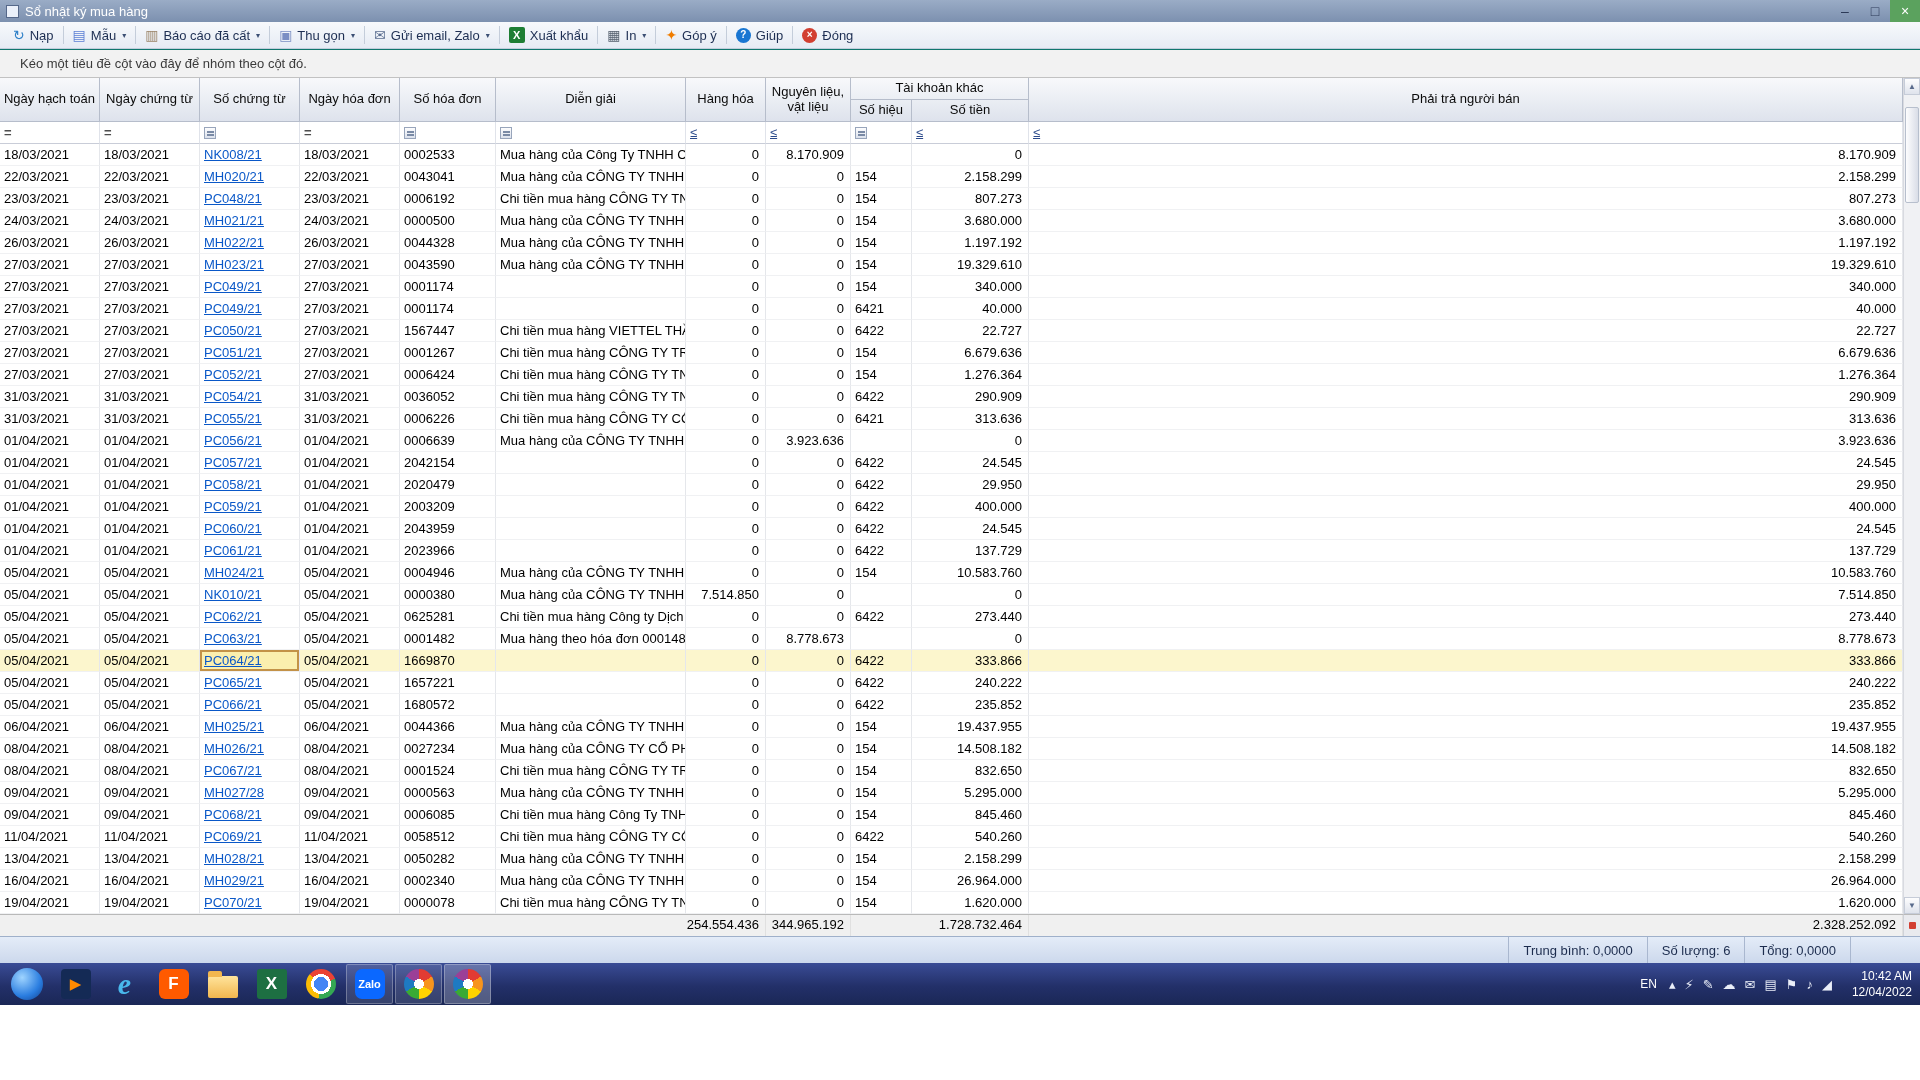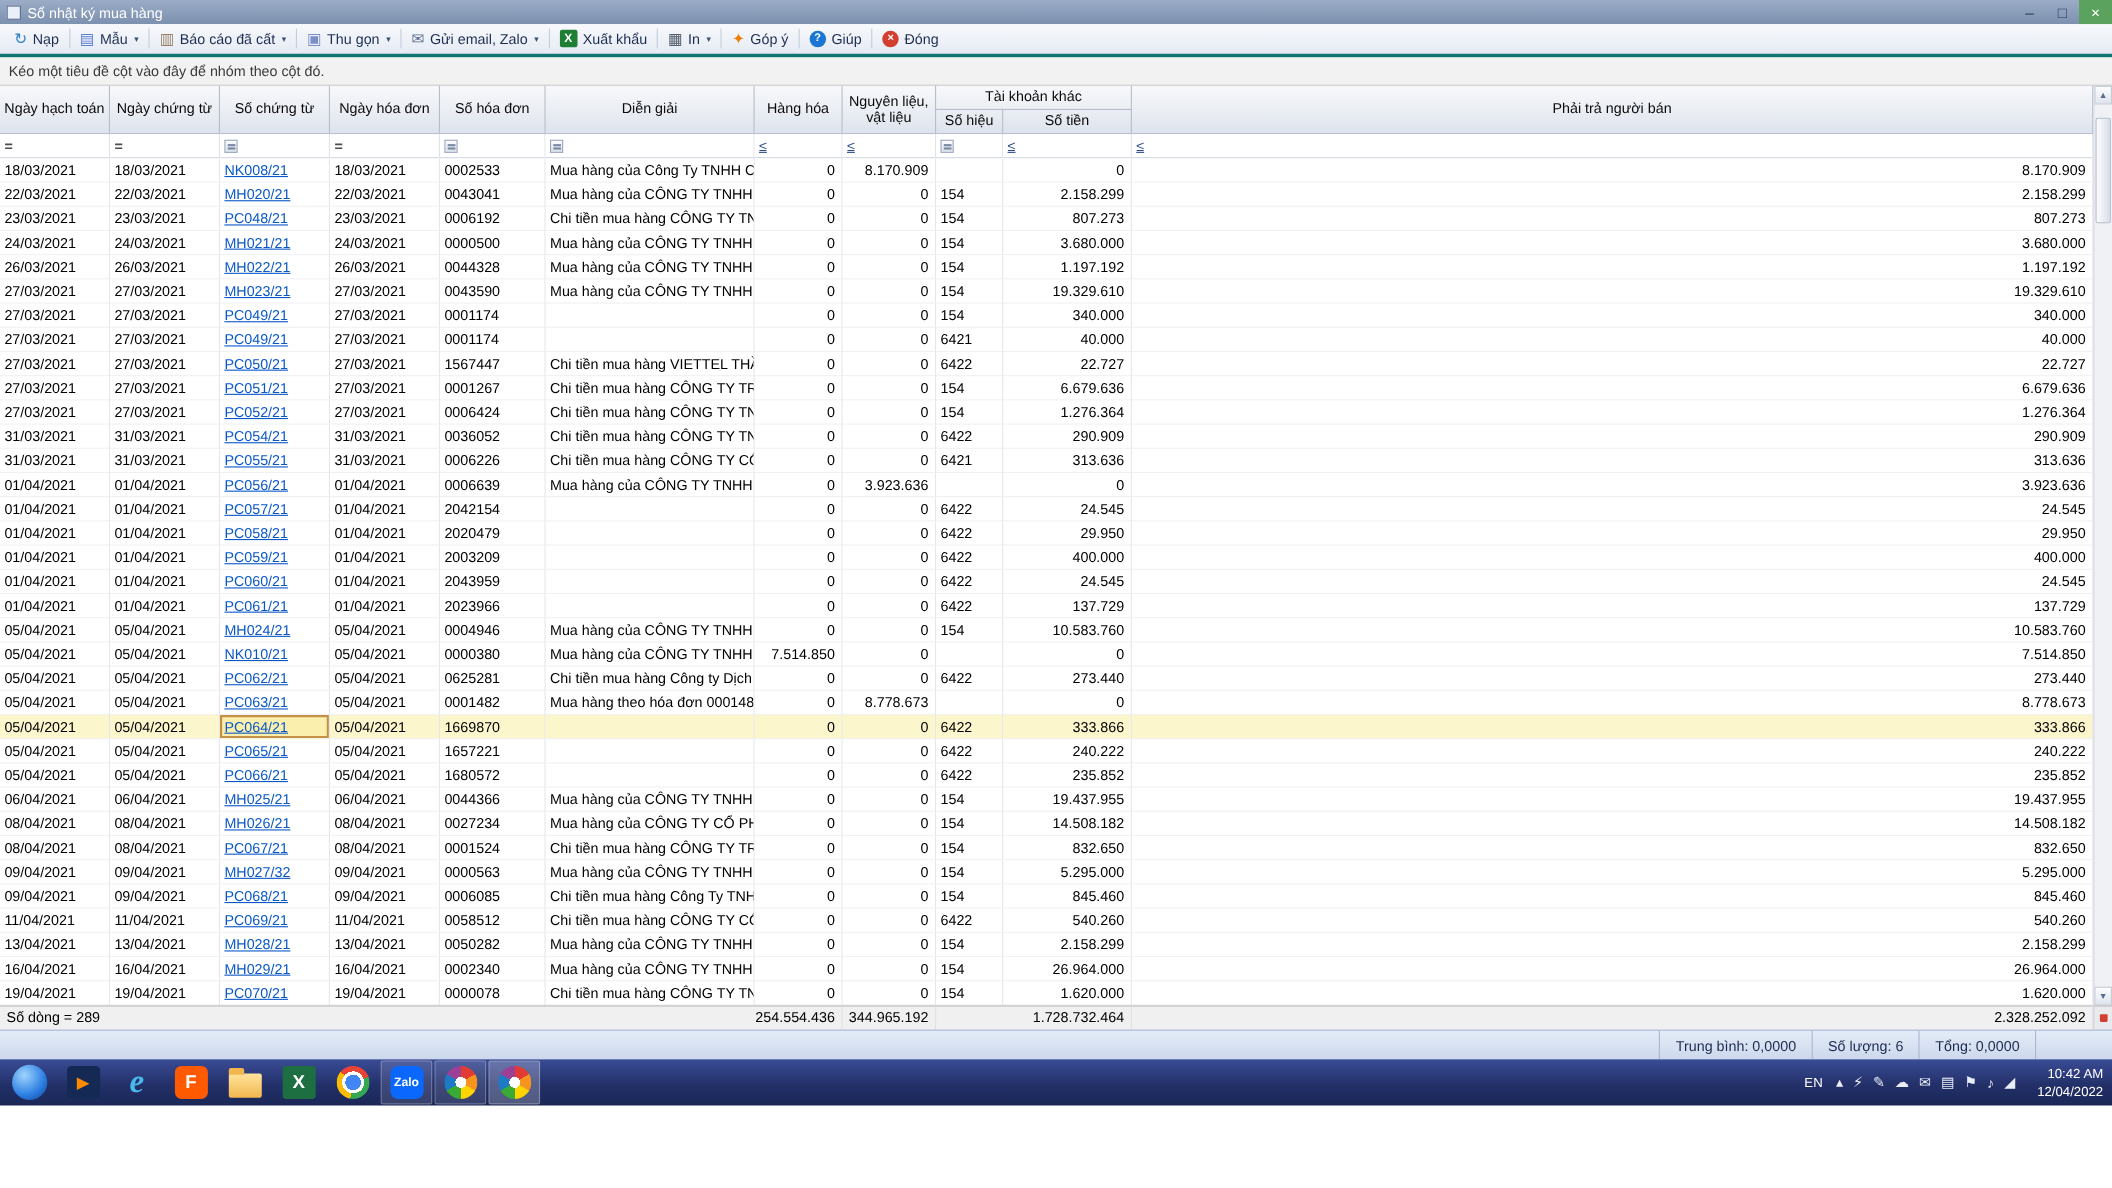--- a/index.html
+++ b/index.html
@@ -35,22 +35,22 @@
     color:#1d2e52;background:linear-gradient(#f8fafc,#dde3ee);border:1px solid #8fa0bd;border-radius:2px;}
   .report-title{text-align:center;font-family:"Liberation Serif","DejaVu Serif",serif;
     font-weight:bold;font-size:22px;color:#111;padding-top:8px;letter-spacing:.3px;}
   .report-subtitle{text-align:center;font-family:"Liberation Serif","DejaVu Serif",serif;
     font-weight:bold;font-style:italic;font-size:17px;color:#111;margin-top:2px;}
   .collapse-wrap{position:absolute;bottom:1px;left:0;right:0;display:flex;justify-content:center;}
   .collapse-btn{width:72px;height:10px;background:linear-gradient(#eef1f6,#d8dfeb);
     border:1px solid #a9b5c9;font-size:7px;color:#41557e;display:flex;align-items:center;justify-content:center;line-height:1;}
 
   
-  .group-bar{flex:0 0 29px;background:#f2f2f2;border-top:3px solid #0f766e;border-bottom:1px solid #c2c2c2;
-    display:flex;align-items:center;padding-left:8px;font-size:13px;color:#3a3a3a;}
+  .group-bar{flex:0 0 29px;background:#f2f2f2;border-top:1px solid #0f766e;border-bottom:1px solid #c2c2c2;
+    display:flex;align-items:center;padding-left:20px;font-size:13px;color:#3a3a3a;}
 
   
   .table-wrap{flex:0 0 836px;display:flex;}
   .table-main{width:1903px;display:flex;flex-direction:column;}
   .grid-cols{display:grid;grid-template-columns:100px 100px 100px 100px 96px 190px 80px 85px 61px 117px minmax(0,1fr);}
   .thead{flex:0 0 44px;grid-template-rows:22px 22px;background:linear-gradient(#f8f9fb,#dde2ec);}
   .th{border-right:1px solid #b6bdcb;border-bottom:1px solid #b6bdcb;display:flex;align-items:center;
     justify-content:center;text-align:center;font-size:13px;color:#0b0b0b;line-height:1.1;padding:0 2px;}
   .th.g1{grid-column:1;grid-row:1/3}.th.g2{grid-column:2;grid-row:1/3}.th.g3{grid-column:3;grid-row:1/3}
   .th.g4{grid-column:4;grid-row:1/3}.th.g5{grid-column:5;grid-row:1/3}.th.g6{grid-column:6;grid-row:1/3}
@@ -636,21 +636,21 @@
             <div class="td c5">Chi tiền mua hàng CÔNG TY TRÀ</div>
             <div class="td c6">0</div>
             <div class="td c7">0</div>
             <div class="td c8">154</div>
             <div class="td c9">832.650</div>
             <div class="td c10">832.650</div>
           </div>
           <div class="trow grid-cols">
             <div class="td c0">09/04/2021</div>
             <div class="td c1">09/04/2021</div>
-            <div class="td c2">MH027/32</div>
+            <div class="td c2">MH027/28</div>
             <div class="td c3">09/04/2021</div>
             <div class="td c4">0000563</div>
             <div class="td c5">Mua hàng của CÔNG TY TNHH C</div>
             <div class="td c6">0</div>
             <div class="td c7">0</div>
             <div class="td c8">154</div>
             <div class="td c9">5.295.000</div>
             <div class="td c10">5.295.000</div>
           </div>
           <div class="trow grid-cols">
@@ -728,21 +728,20 @@
         <div class="sc-thumb"></div>
       </div>
       <div class="sc-btn">
         <span>▼</span>
       </div>
     </div>
   </div>
 
   <div class="totals-wrap">
     <div class="totals grid-cols">
-      <div class="tot-label">Số dòng = 289</div>
       <div class="tot v7">254.554.436</div>
       <div class="tot v8">344.965.192</div>
       <div class="tot v10">1.728.732.464</div>
       <div class="tot v11">2.328.252.092</div>
     </div>
     <div class="sc-corner">
       <span class="red-dot"></span>
     </div>
   </div>
 

